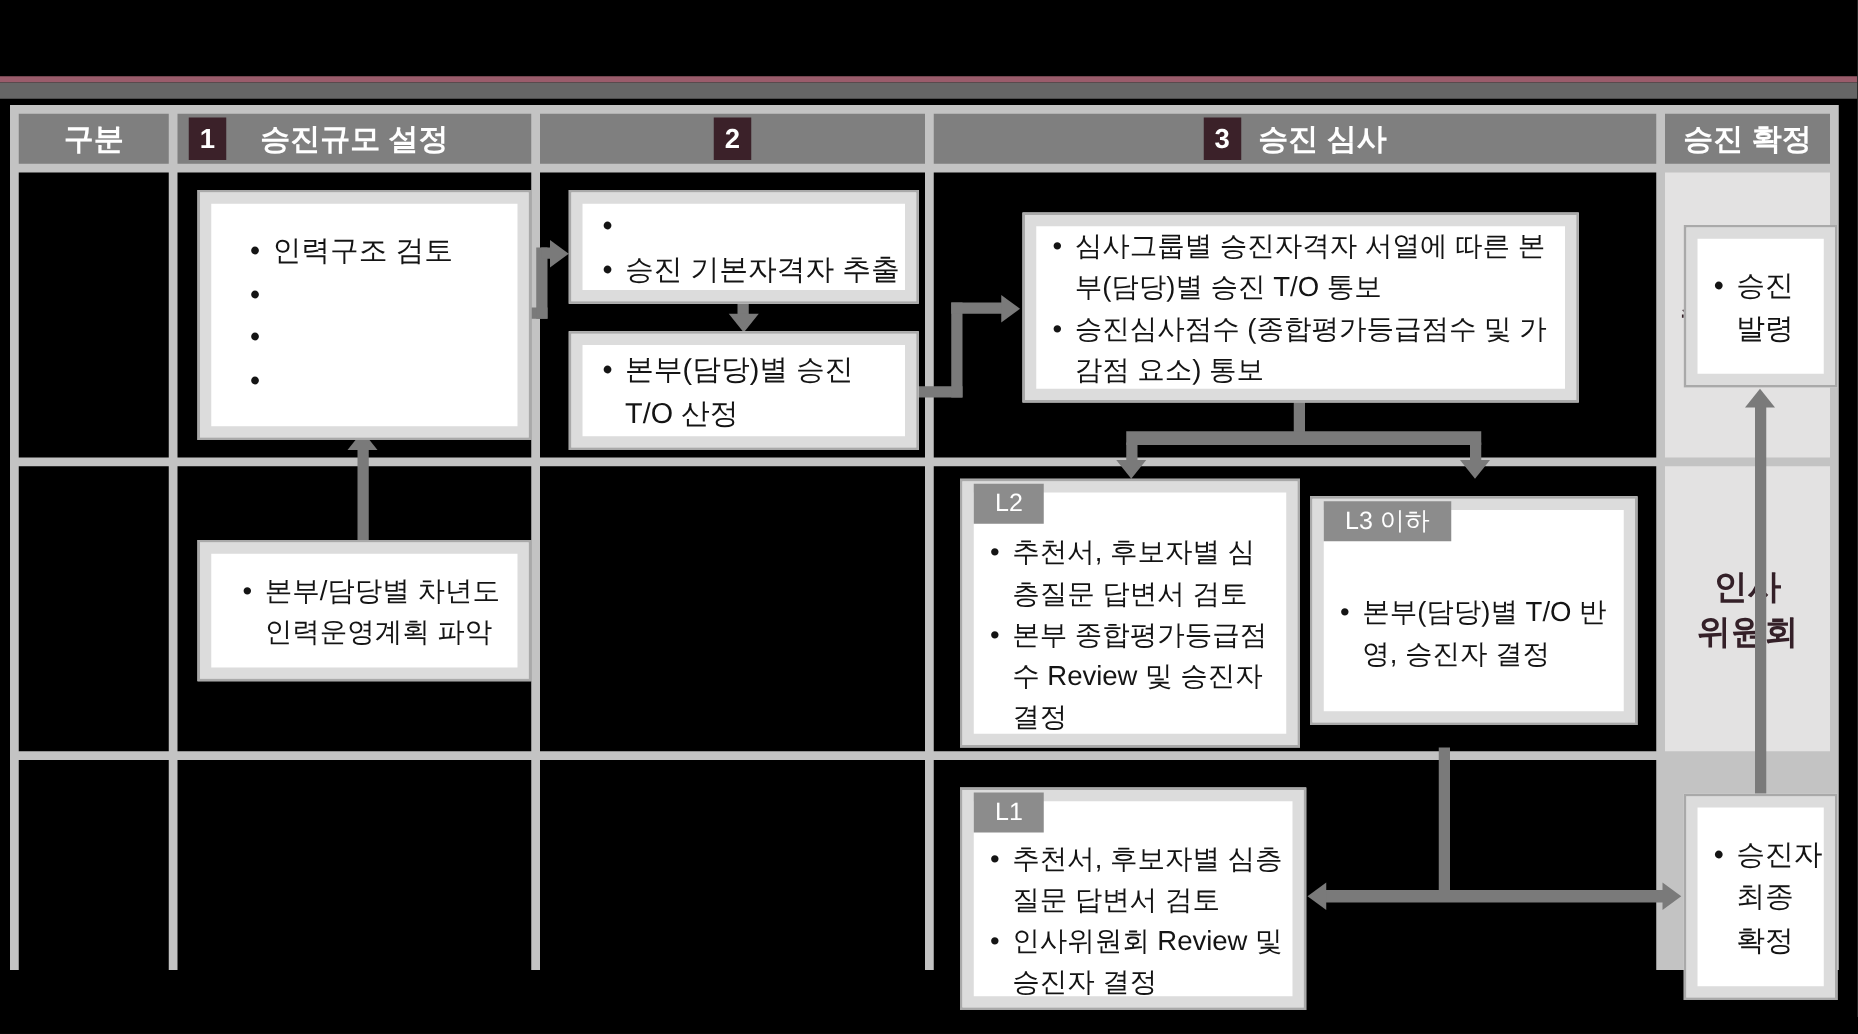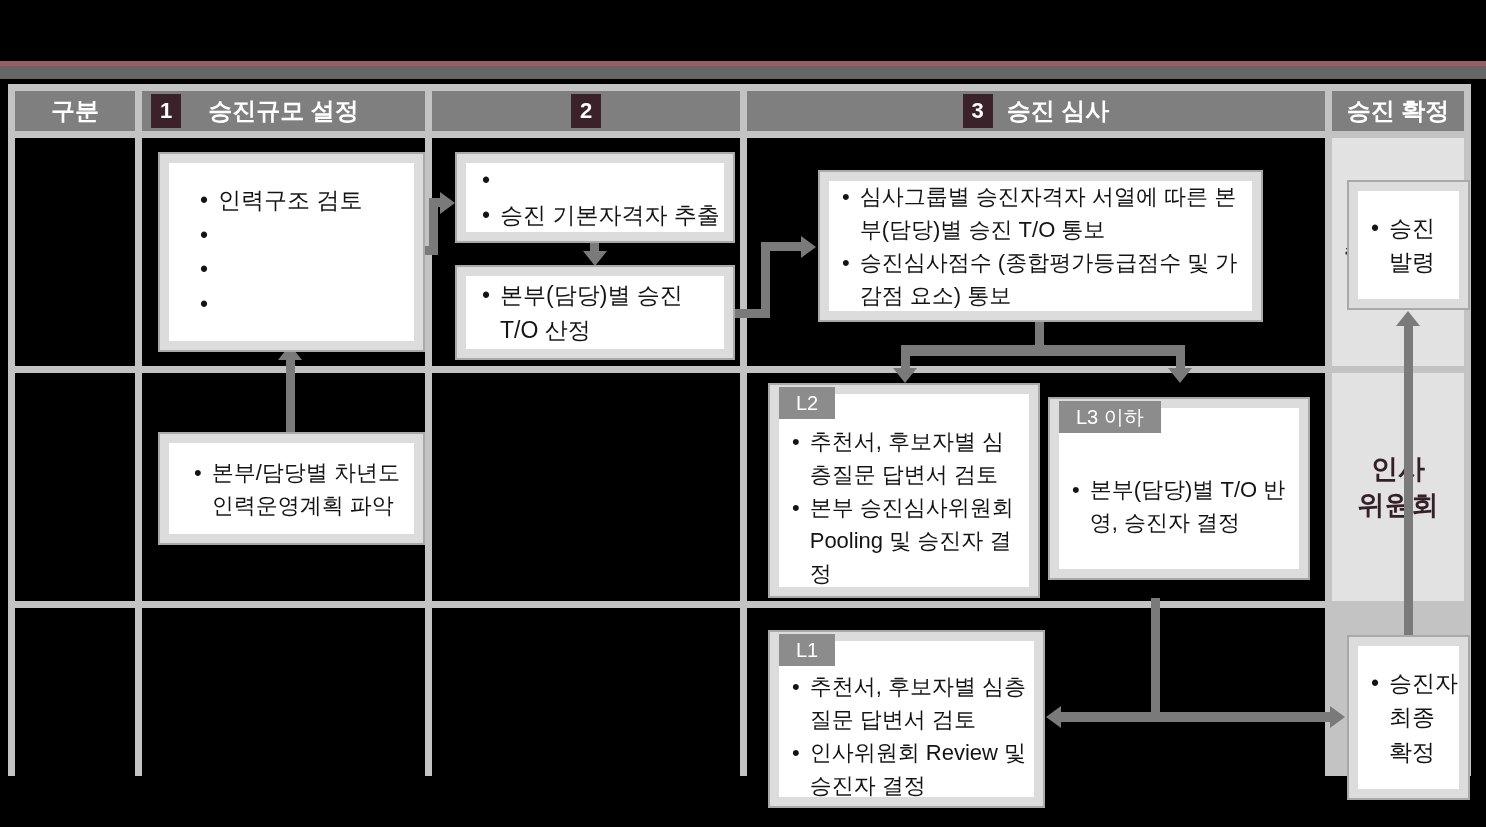--- a/index.html
+++ b/index.html
@@ -192,21 +192,21 @@
 
     <div class="box topalign" style="left:768px;top:383px;width:272px;height:215px;padding:44px 12px 10px 22px;font-size:22px;">
       <span class="tag">L2</span>
       <div class="bullets">
           <div class="bullet">
             <span class="dot">•</span>
             <span class="btxt">추천서, 후보자별 심층질문 답변서 검토</span>
           </div>
           <div class="bullet">
             <span class="dot">•</span>
-            <span class="btxt">본부 승진심사위원회 Pooling 및 승진자 결정</span>
+            <span class="btxt">본부 종합평가등급점수 Review 및 승진자 결정</span>
           </div>
         </div>
     </div>
 
     <div class="box topalign" style="left:1048px;top:397px;width:262px;height:183px;padding:44px 12px 10px 22px;font-size:22px;">
       <span class="tag">L3 이하</span>
       <div class="bullets">
           <div class="bullet">
             <span class="dot">•</span>
             <span class="btxt">본부(담당)별 T/O 반영, 승진자 결정</span>

